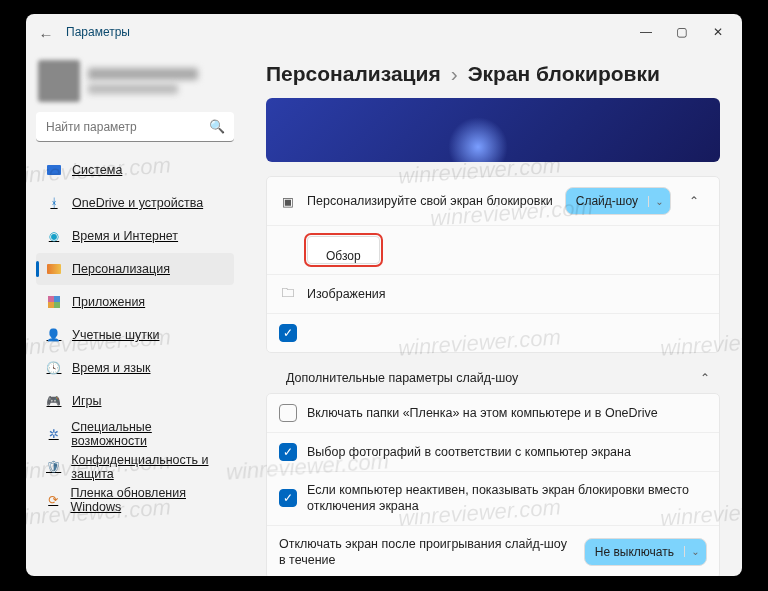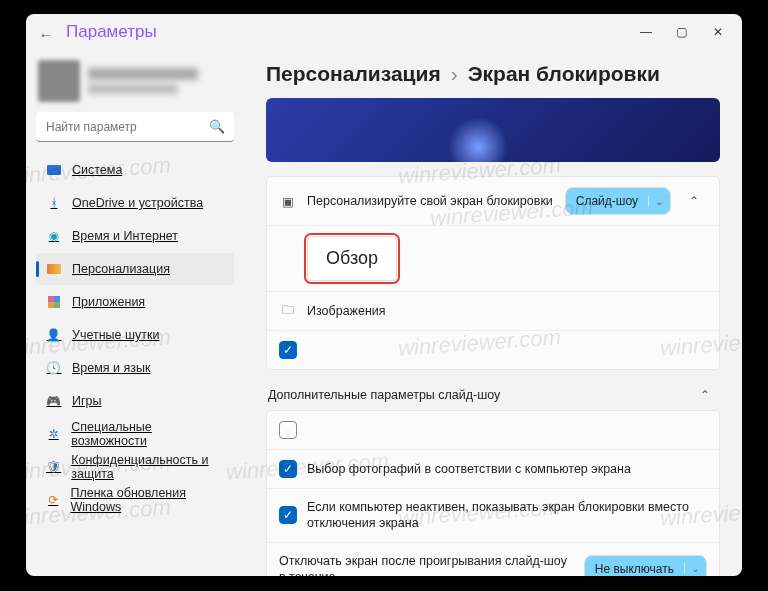--- a/index.html
+++ b/index.html
@@ -1,20 +1,20 @@
 <!DOCTYPE html>
 <html><head>
 <meta charset="utf-8">
 <style>
   * { box-sizing: border-box; margin: 0; padding: 0; font-family: 'Segoe UI', Arial, sans-serif; }
   body { background: #000; width:768px; height:591px; overflow:hidden; position:relative; }
   .window { position:absolute; left:26px; top:14px; width:716px; height:562px; background:#f3f3f3; border-radius:8px; box-shadow:0 4px 18px rgba(0,0,0,.25); display:flex; flex-direction:column; }
   .titlebar { height:36px; display:flex; align-items:center; padding:0 6px; }
   .back { width:28px; height:28px; display:flex; align-items:center; justify-content:center; font-size:15px; color:#555; border-radius:4px; }
-  .titlebar .title { font-size:17px; color:#8b5cf6; margin-left:6px; }
+  .titlebar .title { font-size:12px; color:#0c4a6e; margin-left:6px; }
   .wincontrols { margin-left:auto; display:flex; }
   .wbtn { width:36px; height:28px; display:flex; align-items:center; justify-content:center; font-size:12px; color:#333; }
   .body { flex:1; display:flex; overflow:hidden; }
   .sidebar { width:218px; padding:6px 10px 10px 10px; display:flex; flex-direction:column; overflow:hidden; }
   .user { display:flex; align-items:center; gap:8px; padding:4px 2px 10px 2px; }
   .avatar { width:42px; height:42px; background:#888; filter:blur(2px); border-radius:3px; }
   .uname { font-size:12px; font-weight:600; filter:blur(3px); background:#aaa; color:#aaa; height:12px; width:110px; border-radius:2px; margin-bottom:4px;}
   .uemail { font-size:10px; filter:blur(3px); background:#bbb; color:#bbb; height:10px; width:90px; border-radius:2px;}
   .search { position:relative; margin-bottom:12px; }
   .search input { width:100%; height:30px; border:none; border-bottom:1.5px solid #888; background:#fff; border-radius:4px; padding:0 30px 0 10px; font-size:12px; outline:none; }
@@ -31,25 +31,25 @@
   .preview::after{content:"";position:absolute;left:40%;top:30%;width:60px;height:60px;background:radial-gradient(circle,#7a9eff 0%,transparent 70%);transform:rotate(20deg);}
   .card { background:#fbfbfb; border:1px solid #e7e7e7; border-radius:5px; margin-bottom:6px; }
   .row { display:flex; align-items:center; padding:10px 12px; gap:10px; font-size:12.5px; color:#222; }
   .row + .row { border-top:1px solid #eee; }
   .row .lead { width:18px; height:18px; display:flex; align-items:center; justify-content:center; color:#555; flex-shrink:0; }
   .row .txt { flex:1; line-height:1.3; }
   .drop { display:flex; align-items:center; border:1px solid #ddd; background:#7dd3fc; border-radius:8px; height:28px; font-size:12px; }
   .drop .val { padding:0 10px; }
   .drop .caret { border-left:1px solid #ddd; width:22px; text-align:center; color:#666; font-size:10px; }
   .expand { width:26px; text-align:center; color:#555; font-size:12px; cursor:default; }
-  .btn { border:1px solid #ddd; background:#fff; border-radius:4px; height:45px; padding:0 18px; font-size:18px; display:flex; align-items:center; }
+  .btn { border:1px solid #ddd; background:#fff; border-radius:4px; height:28px; padding:0 18px; font-size:12px; display:flex; align-items:flex-end; }
   .btn.hl { outline:2.5px solid #e23b2e; outline-offset:1px; }
   .chk { width:18px; height:18px; border-radius:4px; border:1.5px solid #888; display:flex; align-items:center; justify-content:center; flex-shrink:0; }
   .chk.on { background:#0067c0; border-color:#0067c0; color:#fff; font-size:12px; }
-  .section-hdr { font-size:12.5px; color:#222; padding:12px 2px 8px; display:flex; align-items:flex-start; }
+  .section-hdr { font-size:12.5px; color:#222; padding:12px 2px 8px; display:flex; align-items:flex-start;margin-left:18px; }
   .section-hdr .expand { margin-left:auto; }
   .wm { position:absolute; color:rgba(0,0,0,.1); font-size:22px; font-style:italic; font-weight:500; pointer-events:none; transform:rotate(-4deg);}
   
   .ic-sys{background:#2a6fd6;width:14px;height:10px;border-radius:1px;}
   .ic-bt{color:#0067c0;}
   .ic-net{color:#15a0c8;}
   .ic-pers{width:14px;height:10px;background:linear-gradient(90deg,#e67a2e,#f0c04a);border-radius:1px;}
   .ic-apps{width:12px;height:12px;background:conic-gradient(#4a90d6 0 25%,#7bb662 0 50%,#e6a23c 0 75%,#d06a9a 0);}
   .ic-acc{color:#2e8a8a;}
   .ic-time{color:#333;}
@@ -171,20 +171,21 @@
         </div>
       </div>
 
       <div class="section-hdr">
         <span>Дополнительные параметры слайд-шоу</span>
         <span class="expand">⌃</span>
       </div>
       <div class="card">
         <div class="row">
           <span class="chk"></span>
+          <span class="txt">Включать папки «Пленка» на этом компьютере и в OneDrive</span>
         </div>
         <div class="row">
           <span class="chk on">✓</span>
           <span class="txt">Выбор фотографий в соответствии с компьютер экрана</span>
         </div>
         <div class="row">
           <span class="chk on">✓</span>
           <span class="txt">Если компьютер неактивен, показывать экран блокировки вместо отключения экрана</span>
         </div>
         <div class="row">

